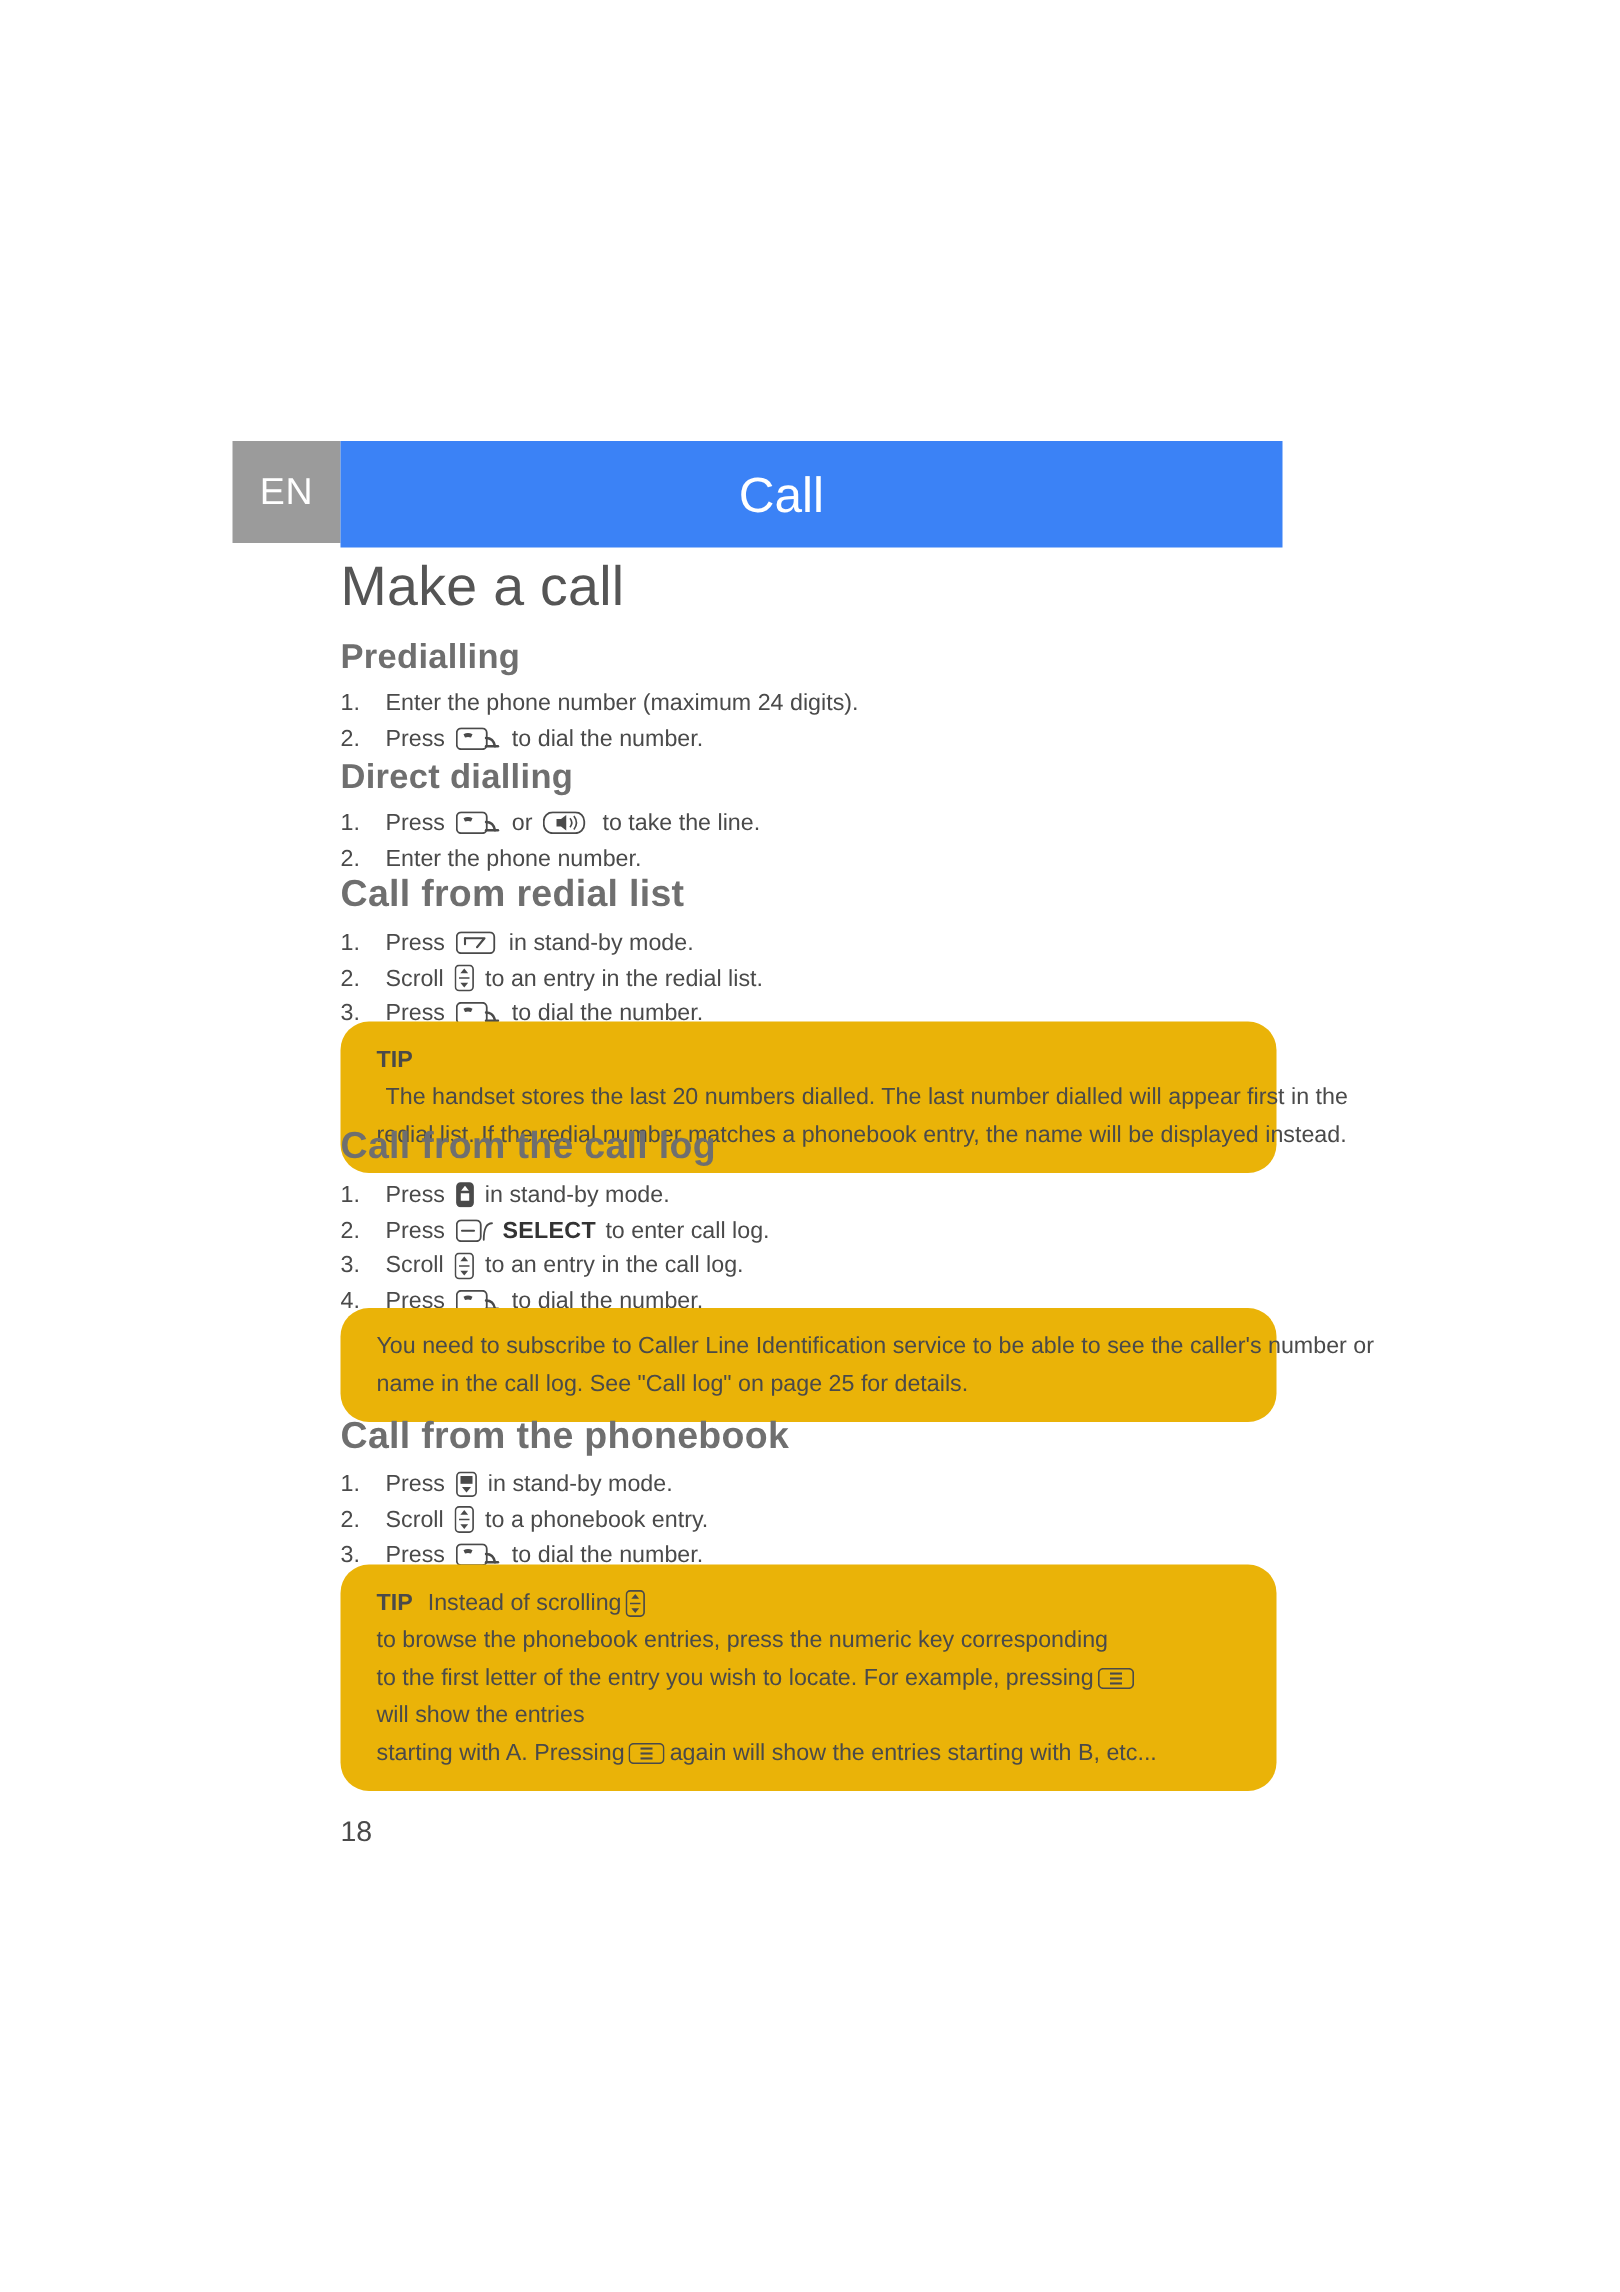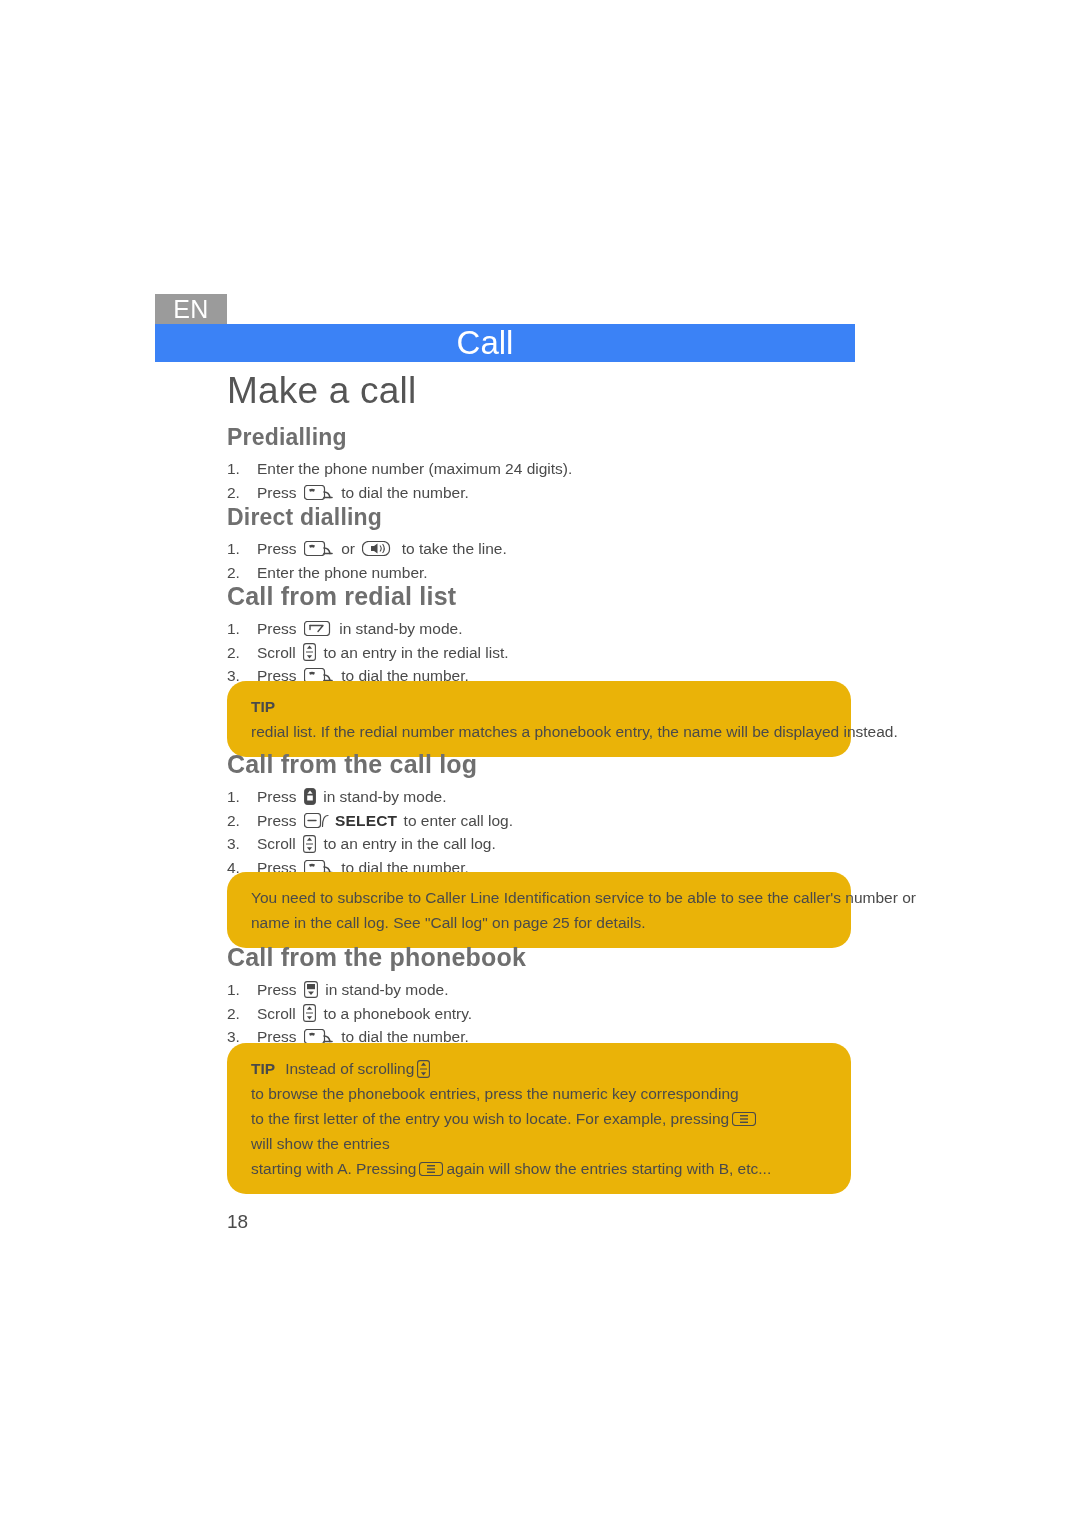--- a/index.html
+++ b/index.html
@@ -23,21 +23,20 @@
   }
 
   
   .header {
     position: absolute;
     left: 155px;
     top: 294px;
     width: 700px;
     height: 68px;
     display: flex;
-    flex-direction: column;
   }
   .lang-tab {
     width: 72px;
     height: 68px;
     background: #9b9b9b;
     color: #ffffff;
     display: flex;
     align-items: center;
     justify-content: center;
     font-size: 25px;
@@ -289,20 +288,21 @@
           </span>
           <span class="step-seg"> to dial the number.</span>
         </span>
       </li>
     </ol>
   </div>
 
   <div class="tipbox" style="top:681px;">
     <div class="tip-line">
       <b>TIP</b>
+      <span class="step-seg" style="margin-left:6px;">The handset stores the last 20 numbers dialled. The last number dialled will appear first in the</span>
     </div>
     <div class="tip-line">
       <span class="step-seg">redial list. If the redial number matches a phonebook entry, the name will be displayed instead.</span>
     </div>
   </div>
 
   <div class="section" style="top:750px;">
     <h2 class="sec-title big">Call from the call log</h2>
     <ol class="steps">
       <li>

